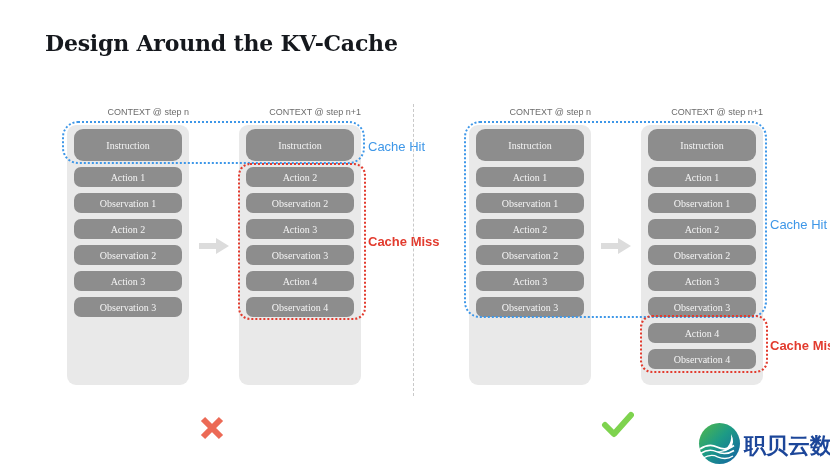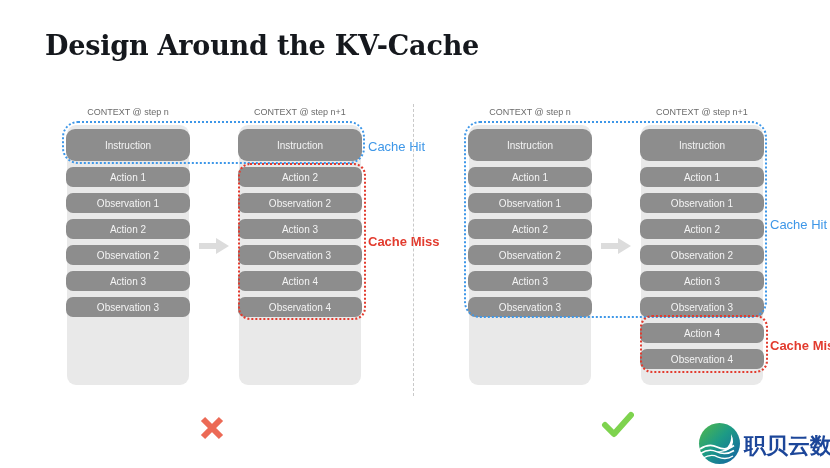--- a/index.html
+++ b/index.html
@@ -1,33 +1,33 @@
 <!DOCTYPE html>
 <html><head>
 <meta charset="utf-8">
 <style>
   html,body{margin:0;padding:0;}
   body{width:830px;height:468px;background:#ffffff;position:relative;overflow:hidden;
        font-family:"Liberation Sans", sans-serif;}
   .slide{position:absolute;inset:0;}
 
   .title{position:absolute;left:45px;top:30px;font-family:"DejaVu Serif","Liberation Serif",serif;
-         font-weight:700;font-size:27px;color:#15181d;letter-spacing:-0.2px;}
+         font-weight:700;font-size:22px;color:#15181d;letter-spacing:-0.2px;}
 
-  .ctx-label{position:absolute;top:107px;width:122px;text-align:center;
+  .ctx-label{position:absolute;top:107px;width:122px;text-align:right;
              font-size:9px;color:#6b6b6b;white-space:nowrap;}
   .ctx-a1{left:67px}.ctx-a2{left:239px}.ctx-b1{left:469px}.ctx-b2{left:641px}
 
   .container{position:absolute;top:125px;width:122px;height:260px;background:#e9e9e9;
              border-radius:9px;display:flex;flex-direction:column;align-items:center;
              padding-top:4px;gap:6px;box-sizing:border-box;}
   .c-a1{left:67px}.c-a2{left:239px}.c-b1{left:469px}.c-b2{left:641px}
 
-  .pill{width:124px;height:20px;background:#8d8d8d;border-radius:7px;flex:none;
-        color:#f4f4f4;font-family:Liberation Sans, sans-serif;font-size:10px;
+  .pill{width:108px;height:20px;background:#8d8d8d;border-radius:7px;flex:none;
+        color:#f4f4f4;font-family:Liberation Serif, serif;font-size:10px;
         display:flex;align-items:center;justify-content:center;white-space:nowrap;}
   .pill.tall{height:32px;border-radius:9px;}
 
   .overlay{position:absolute;box-sizing:border-box;pointer-events:none;}
   .overlay.blue{border:2px dotted #3e97e8;border-radius:16px;}
   .overlay.red{border:2px dotted #e23b2e;border-radius:12px;}
   .ov-hit-a{left:62px;top:121px;width:303px;height:43px;}
   .ov-miss-a{left:238px;top:163px;width:128px;height:157px;}
   .ov-hit-b{left:464px;top:121px;width:303px;height:197px;}
   .ov-miss-b{left:640px;top:315px;width:128px;height:58px;}

